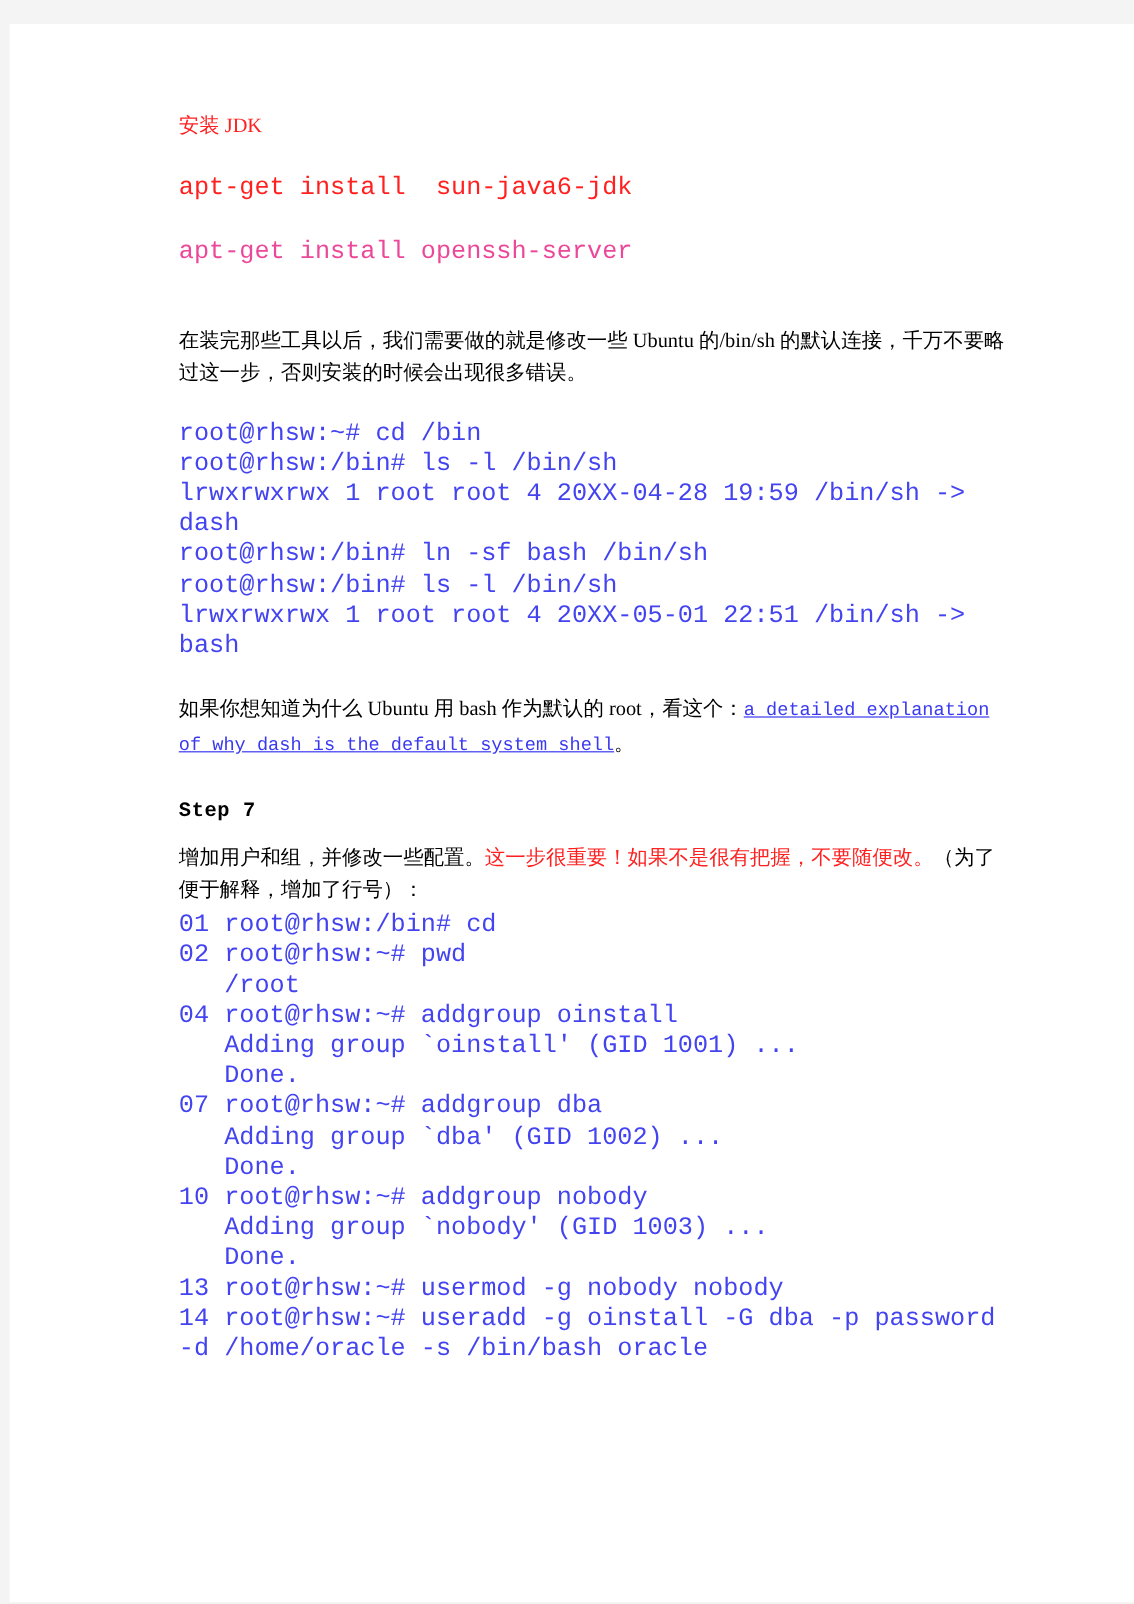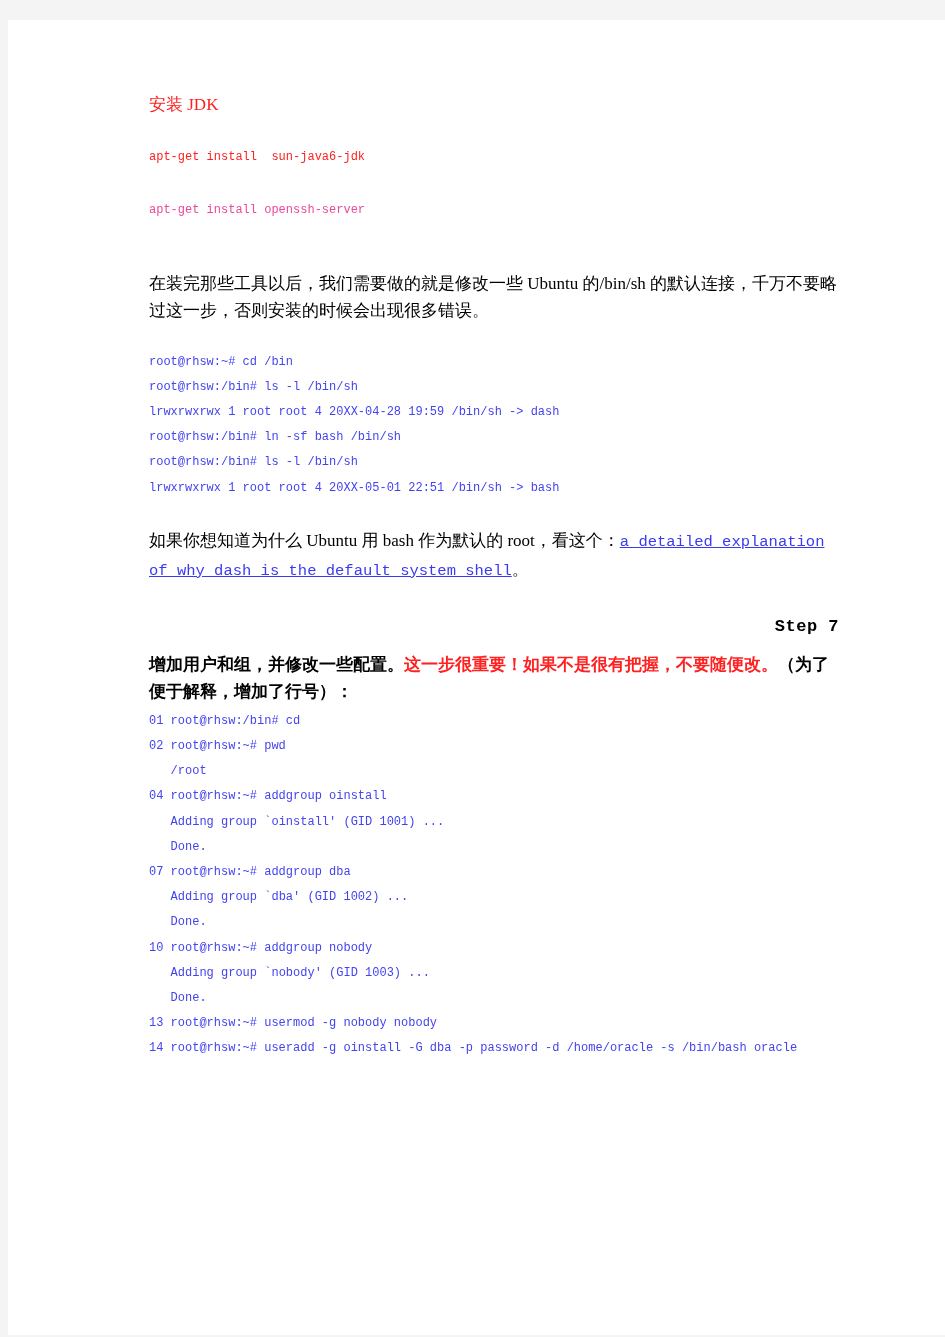--- a/index.html
+++ b/index.html
@@ -26,21 +26,21 @@
   #content {
     position: absolute;
     left: 141px;
     top: 72px;
     width: 690px;
   }
 
   
   .mono {
     font-family: "Liberation Mono", "DejaVu Sans Mono", monospace;
-    font-size: 12px;
+    font-size: 21px;
     line-height: 25.2px;
     letter-spacing: 0px;
     white-space: pre-wrap;
     word-break: break-word;
   }
 
   .cjk {
     font-family: "Liberation Serif", "DejaVu Serif", serif;
     font-size: 17px;
     line-height: 27px;
@@ -62,21 +62,21 @@
     font-family: "Liberation Mono", "DejaVu Sans Mono", monospace;
     font-size: 17px;
     font-weight: bold;
     color: #000000;
     line-height: 24px;
     margin: 0 0 12px 0;
     letter-spacing: 0.5px;
   }
 
   .para { margin: 0 0 26px 0; }
-  .para-tight { margin: 0 0 4px 0; font-weight: bold; }
+  .para-tight { margin: 0 0 4px 0; }
 
   .term-block { margin: 0 0 26px 0; }
 
   a.doclink {
     color: #3a3af0;
     text-decoration: underline;
     font-family: "Liberation Mono", "DejaVu Sans Mono", monospace;
     font-size: 15.5px;
   }
 
@@ -104,21 +104,21 @@
 root@rhsw:/bin# ls -l /bin/sh
 lrwxrwxrwx 1 root root 4 20XX-04-28 19:59 /bin/sh -&gt; dash
 root@rhsw:/bin# ln -sf bash /bin/sh
 root@rhsw:/bin# ls -l /bin/sh
 lrwxrwxrwx 1 root root 4 20XX-05-01 22:51 /bin/sh -&gt; bash</div>
 
     <div class="cjk para">
       <span>如果你想知道为什么 Ubuntu 用 bash 作为默认的 root，看这个：</span><a class="doclink" href="#">a detailed explanation of why dash is the default system shell</a><span>。</span>
     </div>
 
-    <div class="step-head" style="margin-top:30px;text-align:right;">Step 7</div>
+    <div class="step-head" style="margin-top:30px;">Step 7</div>
 
     <div class="cjk para-tight">
       <span class="black">增加用户和组，并修改一些配置。</span><span class="red">这一步很重要！如果不是很有把握，不要随便改。</span><span class="black">（为了便于解释，增加了行号）：</span>
     </div>
 
     <div class="mono blue numbered">01 root@rhsw:/bin# cd
 02 root@rhsw:~# pwd
    /root
 04 root@rhsw:~# addgroup oinstall
    Adding group `oinstall' (GID 1001) ...

